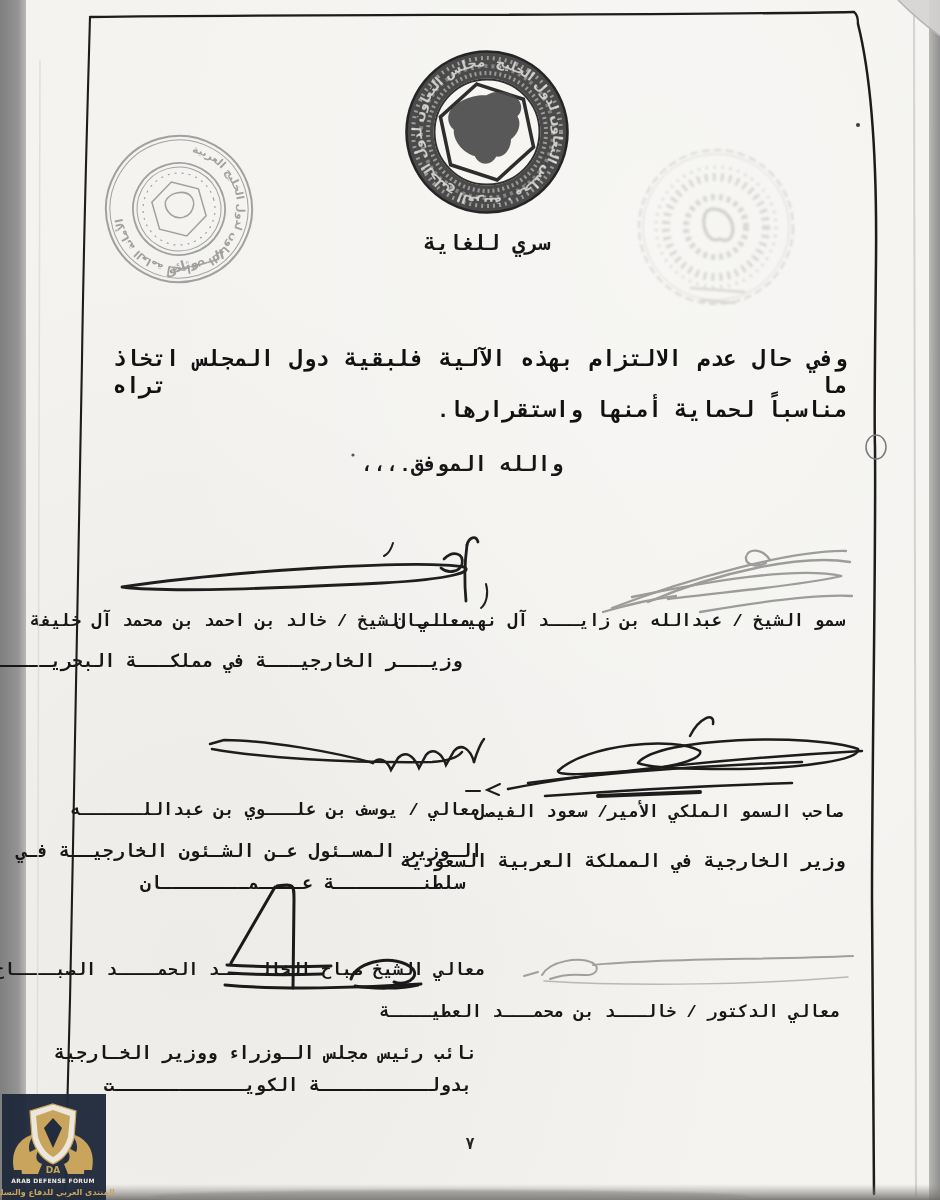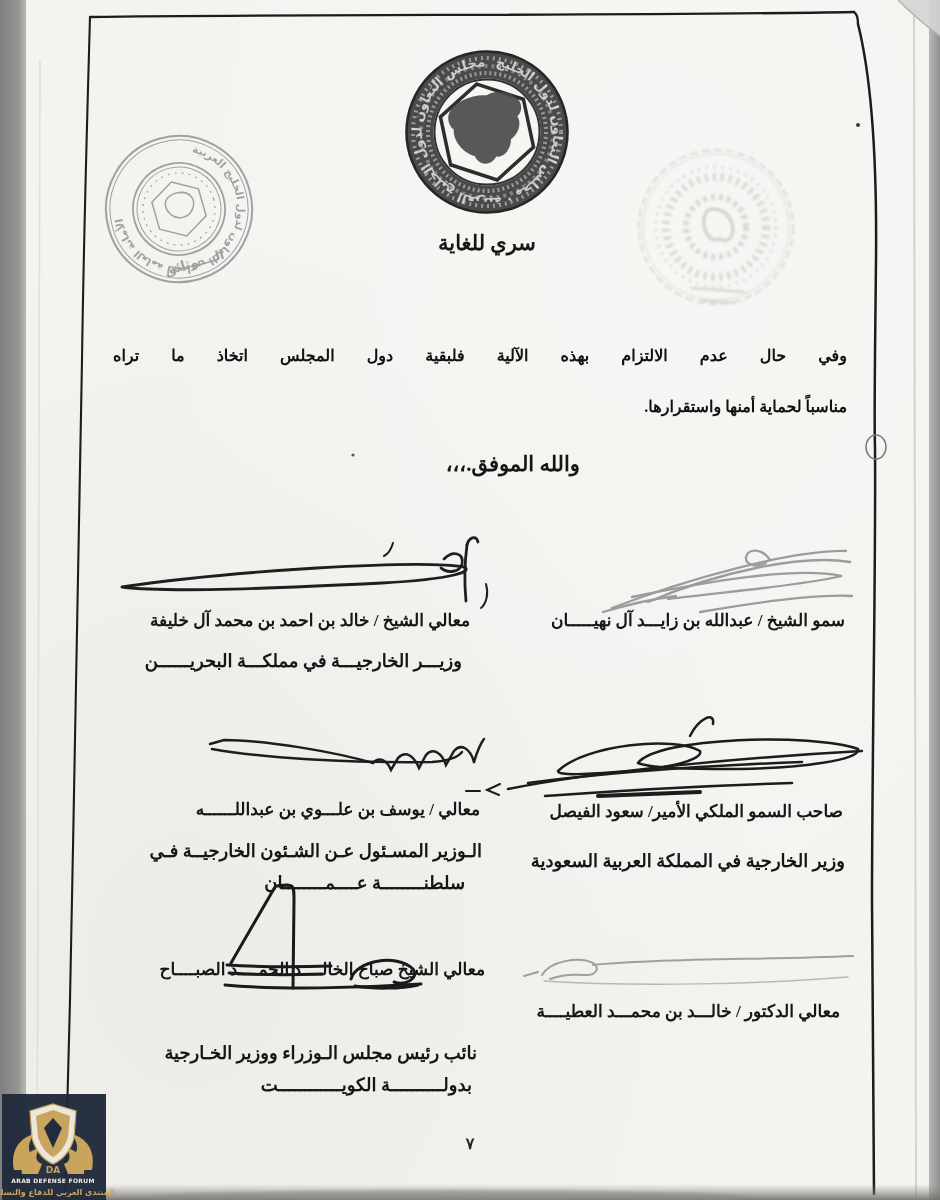--- a/index.html
+++ b/index.html
@@ -14,27 +14,27 @@
       radial-gradient(ellipse at 70% 20%, rgba(255,255,255,.25), rgba(0,0,0,0) 60%),
       radial-gradient(ellipse at 20% 80%, rgba(120,118,114,.06), rgba(0,0,0,0) 55%),
       #f4f3f0;
   }
   .edge-left{position:absolute;left:0;top:0;width:26px;height:1200px;
     background:linear-gradient(90deg,#7f7f7f,#949494 70%,#b9b8b5);}
   .edge-right{position:absolute;right:0;top:0;width:11px;height:1200px;
     background:linear-gradient(90deg,#b9b8b5,#8f8f8f);}
   .ar{
     position:absolute;direction:rtl;white-space:nowrap;
-    font-family:Liberation Serif, serif;font-weight:bold;color:#161616;
+    font-family:Liberation Mono, monospace;font-weight:bold;color:#161616;
   }
-  .para{font-size:16px;color:#111;}
+  .para{font-size:22px;color:#111;}
   .p1{left:113px;top:346px;width:734px;white-space:normal;
       text-align:justify;text-align-last:justify;}
   .p2{right:93px;top:397px;margin-left:8px;}
-  .closing{right:360px;top:452px;font-size:21px;}
+  .closing{right:377px;top:452px;font-size:21px;}
   .classification{left:387px;top:231px;width:200px;text-align:center;font-size:21px;letter-spacing:1px;}
   .sig-name{font-size:17px;}
   .sig-title{font-size:18px;}
   .pagenum{left:450px;top:1134px;width:40px;text-align:center;font-size:16px;color:#222;}
   svg.overlay{position:absolute;inset:0;pointer-events:none;}
 </style>
 </head>
 <body>
 
 <div id="photo">

